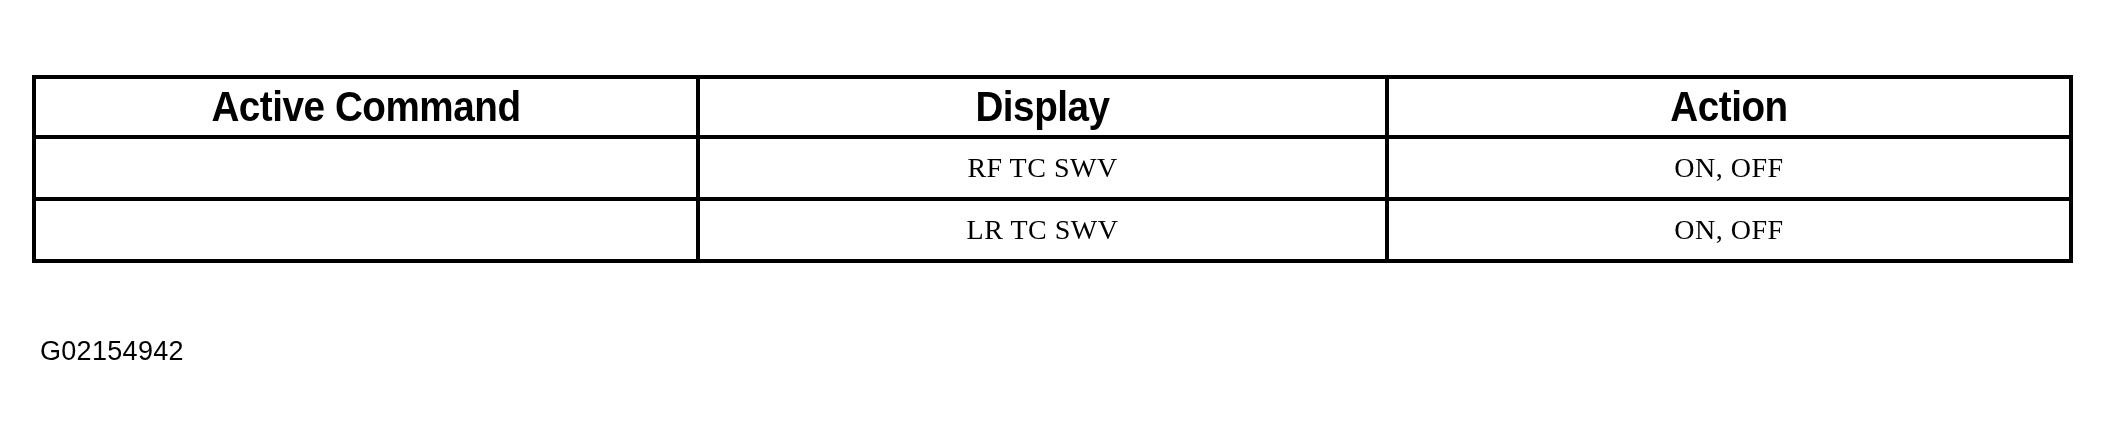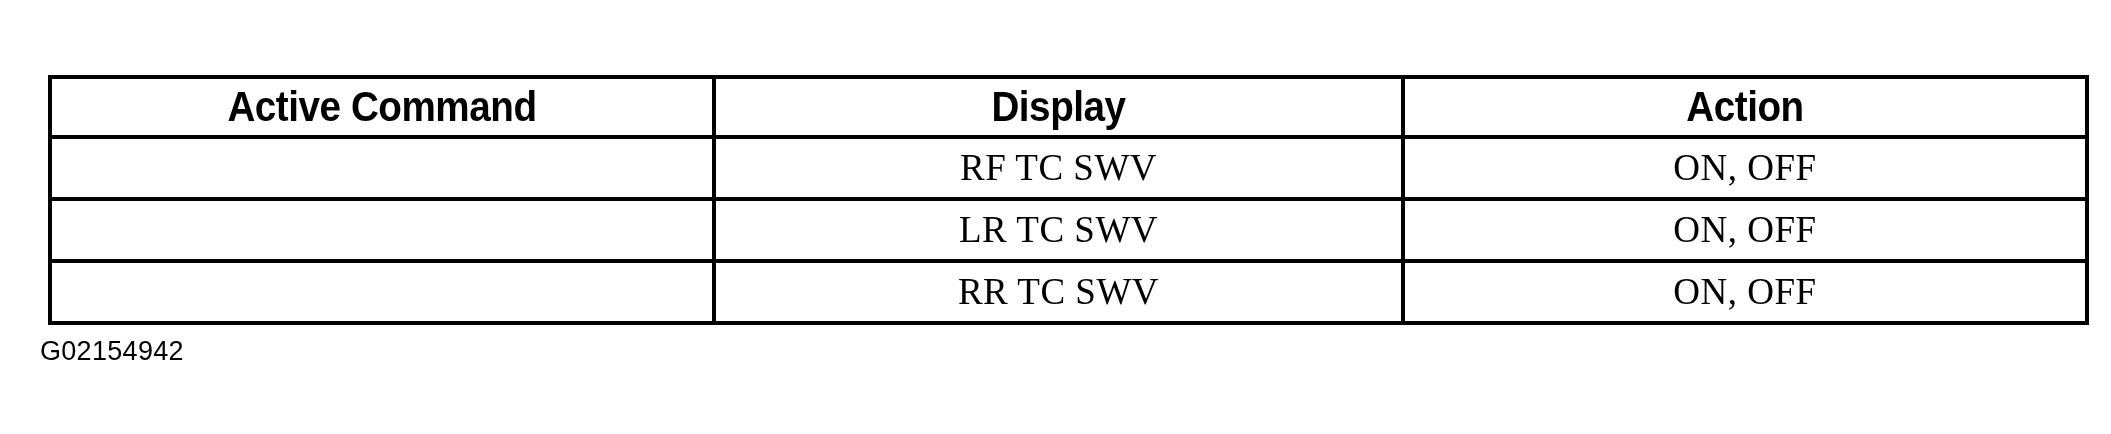--- a/index.html
+++ b/index.html
@@ -20,21 +20,21 @@
   #page {
     position: relative;
     width: 2111px;
     height: 434px;
     background: #ffffff;
   }
 
   
   .table-wrap {
     position: absolute;
-    left: 48px;
+    left: 32px;
     top: 75px;
     width: 2037px;
   }
 
   table.spec-table {
     width: 100%;
     border-collapse: collapse;
     table-layout: fixed;
     background: #ffffff;
   }
@@ -63,21 +63,21 @@
     line-height: 50px;
     letter-spacing: -0.5px;
     transform: scaleX(0.92);
   }
 
   
   tr.data-row td {
     height: 58px;
     font-family: "Liberation Serif", serif;
     font-weight: normal;
-    font-size: 37px;
+    font-size: 28px;
     line-height: 52px;
     letter-spacing: 0.5px;
   }
 
   td.cell-command {
     
   }
 
   .cell-text {
     display: block;
@@ -137,31 +137,20 @@
             <span class="cell-text"></span>
           </td>
           <td class="cell-display">
             <span class="cell-text">LR TC SWV</span>
           </td>
           <td class="cell-action">
             <span class="cell-text">ON, OFF</span>
           </td>
         </tr>
 
-        <tr class="data-row">
-          <td class="cell-command">
-            <span class="cell-text"></span>
-          </td>
-          <td class="cell-display">
-            <span class="cell-text">RR TC SWV</span>
-          </td>
-          <td class="cell-action">
-            <span class="cell-text">ON, OFF</span>
-          </td>
-        </tr>
 
       </tbody>
     </table>
   </div>
 
   <div class="figure-caption">G02154942</div>
 
 </div>
 
 </body></html>

